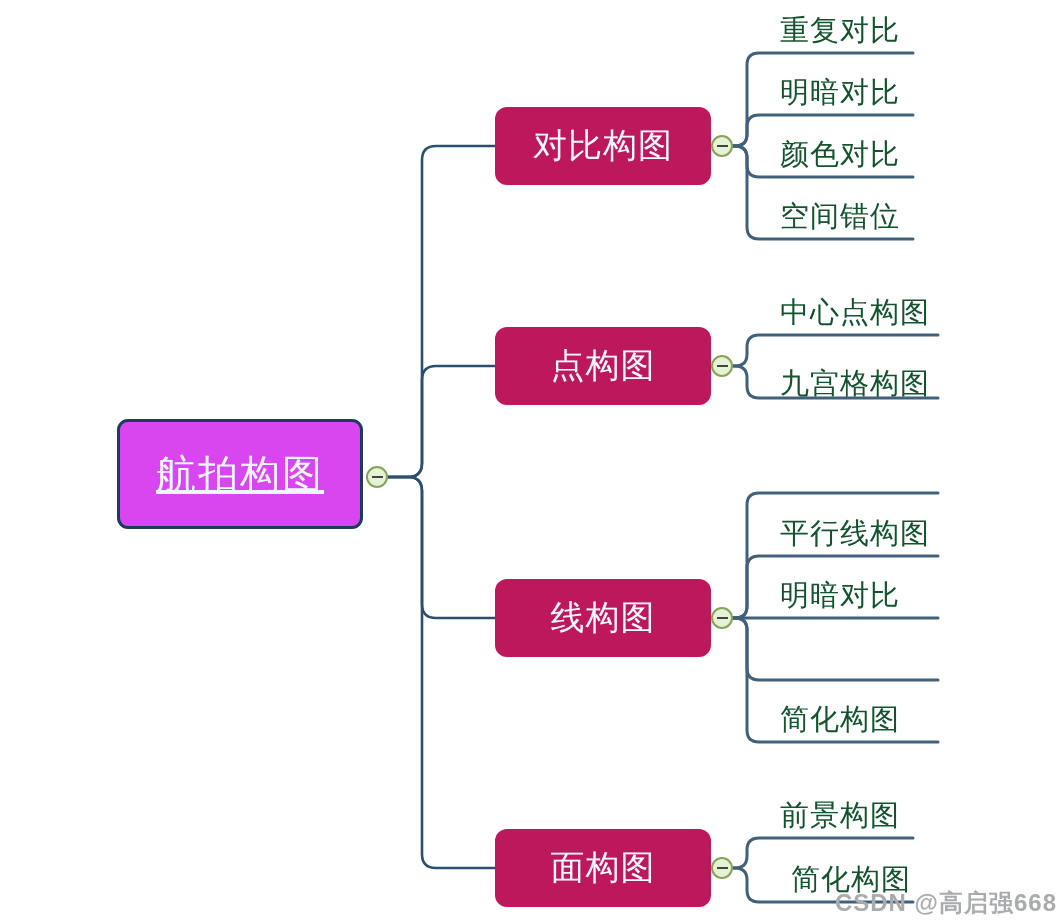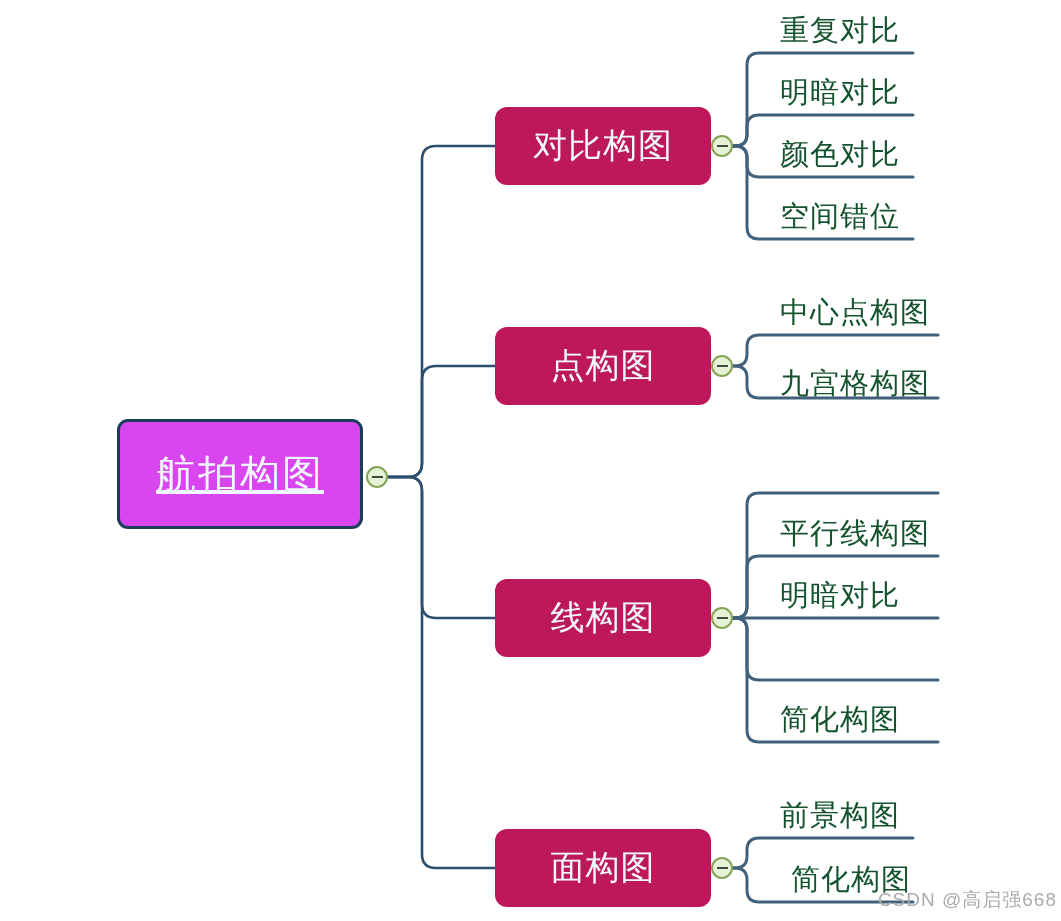--- a/index.html
+++ b/index.html
@@ -39,22 +39,23 @@
   .w2{width:191px;}
   .toggle{
     position:absolute;width:22px;height:22px;box-sizing:border-box;
     border-radius:50%;background:#e6f2d5;border:2px solid #84a458;
     display:flex;align-items:center;justify-content:center;
     cursor:pointer;z-index:3;
   }
   .toggle .minus{width:11px;height:2px;background:#3b4a3a;}
   .watermark{
     position:absolute;right:4px;top:887px;
-    font-size:19px;color:#a9abad;letter-spacing:1px;
+    font-size:24px;color:#a9abad;letter-spacing:1px;
     white-space:nowrap;
+    font-weight:bold;
   }
 </style>
 </head>
 <body>
 
 <div id="stage">
 
   <svg id="connector-layer" viewBox="0 0 1061 921" xmlns="http://www.w3.org/2000/svg">
 
     <path class="trunk" d="M 388 477 H 408 Q 422 477 422 463 V 160 Q 422 146 436 146 H 495"></path>

